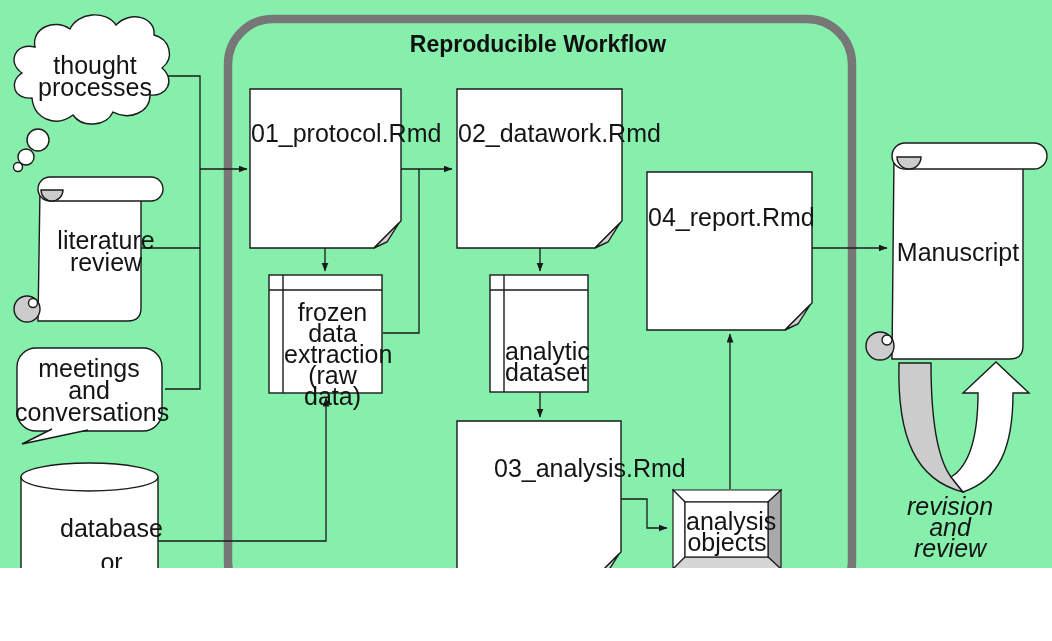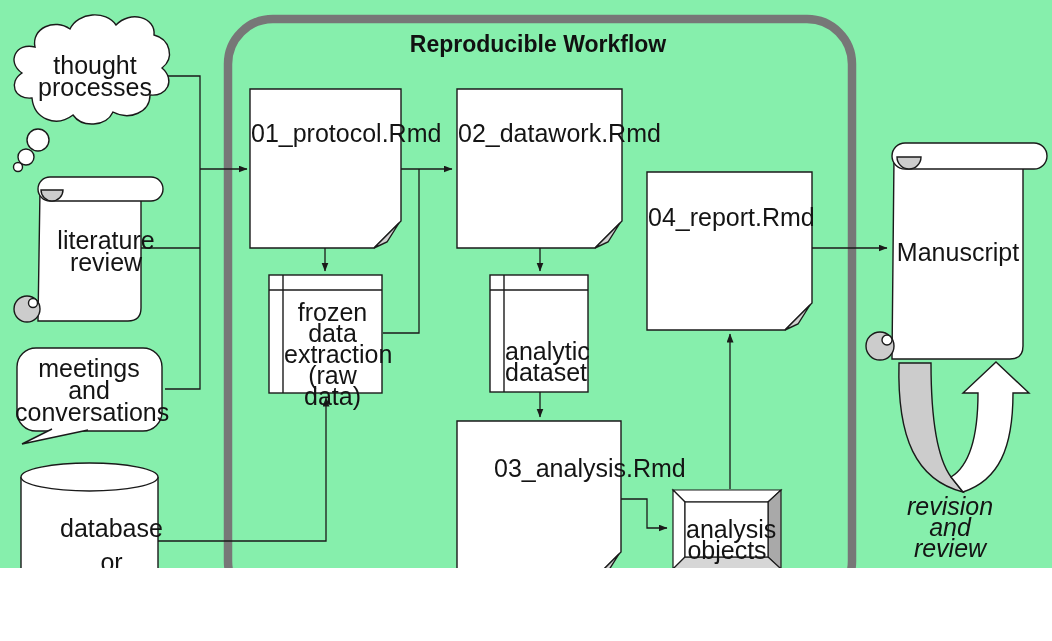--- a/index.html
+++ b/index.html
@@ -155,21 +155,21 @@
   <div class="lbl tight" style="left:284px;top:294px;width:97px;margin-top:8px;">frozen
 data
 extraction
 (raw data)</div>
 
   <div class="lbl tight" style="left:505px;top:313px;width:82px;margin-top:28px;">analytic
 dataset</div>
 
   <div class="lbl" style="left:458px;top:457px;width:163px;margin-left:36px;">03_analysis.Rmd</div>
 
-  <div class="lbl tight" style="left:686px;top:511px;width:82px;margin-top:8px;">analysis
+  <div class="lbl tight" style="left:686px;top:511px;width:82px;">analysis
 objects</div>
 
   <div class="lbl" style="left:648px;top:206px;width:164px;">04_report.Rmd</div>
 
   <div class="lbl" style="left:893px;top:241px;width:130px;">Manuscript</div>
 
   <div class="lbl tight" style="left:888px;top:496px;width:124px;font-style:italic;">revision
 and
 review</div>
 

